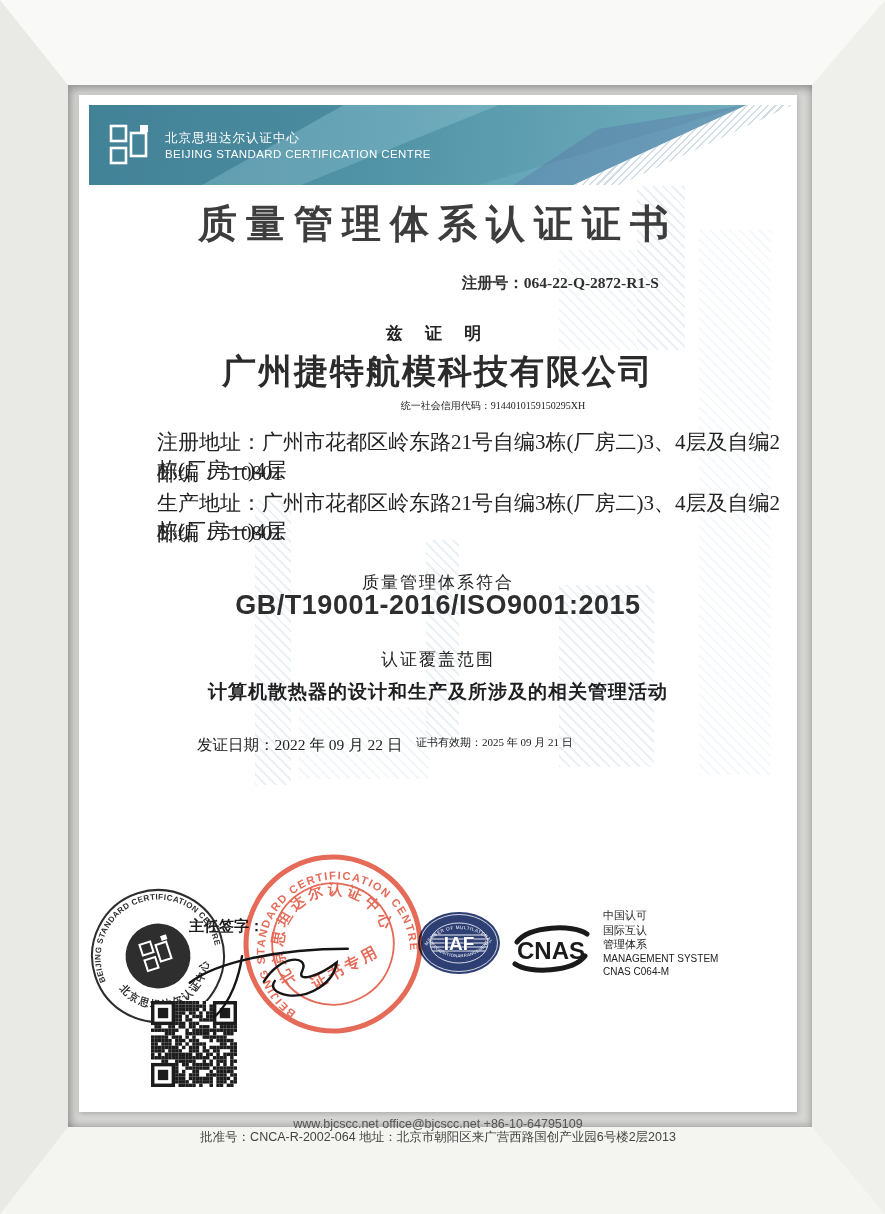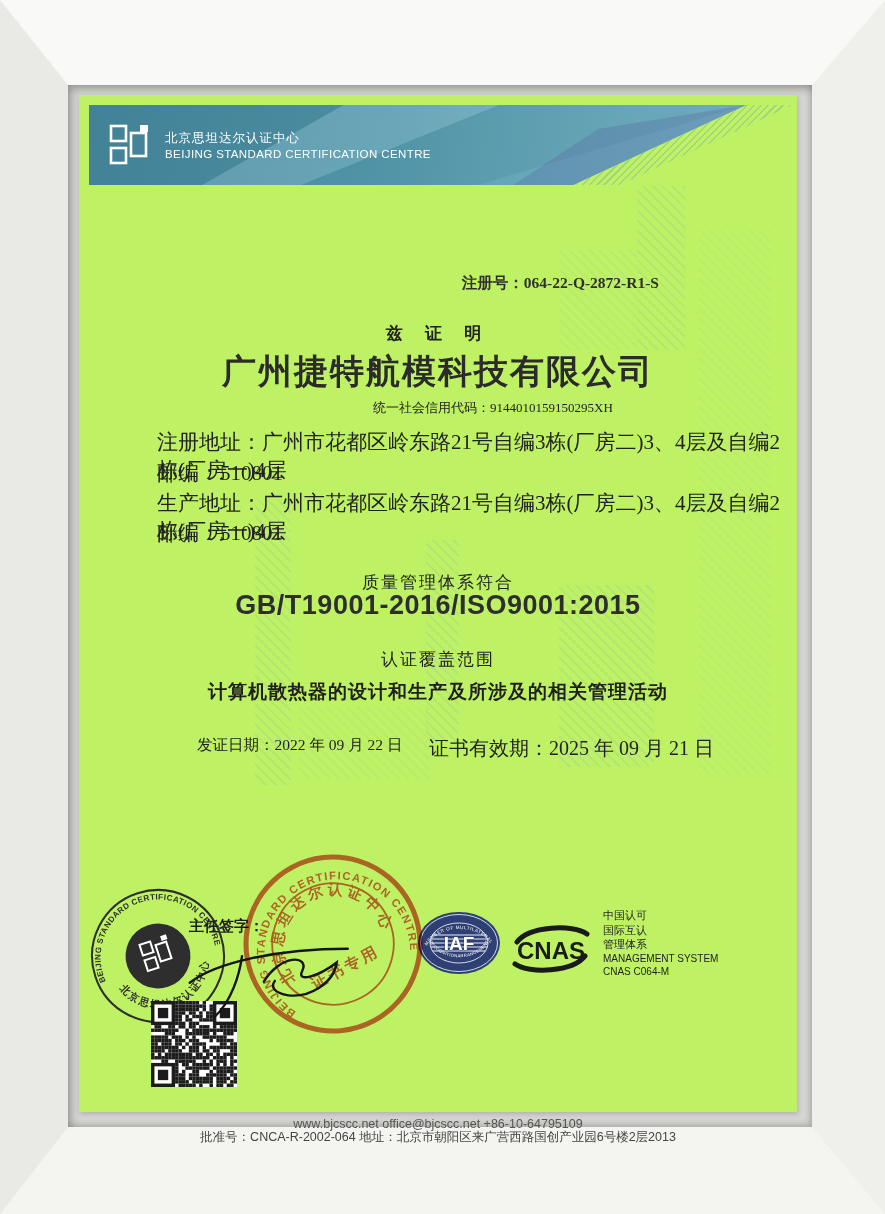--- a/index.html
+++ b/index.html
@@ -7,21 +7,21 @@
          font-family:"Liberation Serif","DejaVu Serif",serif;
          box-shadow:inset -5px -7px 16px rgba(0,0,0,.10), inset 4px 4px 12px rgba(0,0,0,.05);}
   
   .frame{position:absolute;inset:0;box-sizing:border-box;
          border-style:solid;border-width:85px 73px 87px 68px;
          border-top-color:#f9f9f7;border-right-color:#efefec;
          border-bottom-color:#f4f4f1;border-left-color:#e9e9e6;}
   .mat{position:absolute;inset:0;background:#d5d5d4;
        box-shadow:inset 3px 4px 9px rgba(0,0,0,.28), inset -2px -3px 6px rgba(0,0,0,.14);}
   .paper{position:absolute;left:11px;top:10px;width:718px;height:1017px;
-         background:#bef264;box-shadow:1px 2px 5px rgba(0,0,0,.18);}
+         background:#ffffff;box-shadow:1px 2px 5px rgba(0,0,0,.18);}
   
   .wm{position:absolute;pointer-events:none;
       background:repeating-linear-gradient(45deg,rgba(125,165,195,.16) 0 2px,transparent 2px 7px);}
   
   .banner{position:absolute;left:10px;top:10px;width:707px;height:80px;
           background:linear-gradient(97deg,#4c8ea4 0%,#579bae 40%,#6fb0c0 75%,#7cbac8 100%);
           clip-path:polygon(0 0,93% 0,68.5% 100%,0 100%);}
   .banner .f{position:absolute;inset:0;}
   .f1{background:rgba(20,70,90,.16);clip-path:polygon(0 0,36% 0,16% 100%,0 100%);}
   .f2{background:rgba(255,255,255,.10);clip-path:polygon(36% 0,58% 0,30% 100%,16% 100%);}
@@ -35,30 +35,30 @@
              font-family:"Liberation Sans","DejaVu Sans",sans-serif;}
   .org-cn{font-size:12.5px;letter-spacing:1px;line-height:1.25;}
   .org-en{font-size:11.5px;letter-spacing:.4px;line-height:1.3;}
   
   .abs{position:absolute;}
   .ctr{left:0;right:0;text-align:center;}
   .title{top:102px;font-size:39px;font-weight:bold;letter-spacing:9px;color:#3d3d3d;}
   .regno{top:178px;left:0;right:138px;text-align:right;font-size:15.5px;font-weight:bold;color:#2f2f2f;}
   .certify{top:227px;font-size:17px;font-weight:600;letter-spacing:9px;color:#222;}
   .company{top:254px;font-size:34px;font-weight:700;letter-spacing:2px;color:#2b2b2b;text-align:center;}
-  .credit{top:304px;padding-left:110px;font-size:13px;color:#222;}
+  .credit{top:304px;padding-left:110px;font-size:10px;color:#222;}
   .line{left:78px;width:630px;font-size:21px;color:#222;}
   .addr1{top:333px;} .post1{top:364px;} .addr2{top:394px;} .post2{top:424px;}
   .syscap{top:476px;font-size:17px;letter-spacing:2px;color:#222;}
   .standard{top:495px;font-size:27px;font-weight:bold;letter-spacing:.5px;color:#2e2e2e;
             font-family:"Liberation Sans","DejaVu Sans",sans-serif;}
   .scopecap{top:553px;font-size:17px;letter-spacing:2px;color:#222;}
   .scope{top:584px;font-size:19px;font-weight:bold;letter-spacing:1px;color:#1f1f1f;}
   .date1{top:640px;left:85px;font-size:15.5px;color:#222;margin-left:33px;}
-  .date2{top:640px;left:350px;font-size:20px;color:#222;}
+  .date2{top:640px;left:337px;font-size:11px;color:#222;}
   
   .seal-black{left:8px;top:790px;width:142px;height:142px;transform:rotate(-18deg);}
   .sig-label{left:110px;top:822px;font-size:15px;font-weight:bold;color:#1d1d1d;}
   .stamp-red{left:163px;top:758px;width:182px;height:182px;transform:rotate(-28deg);
              opacity:.88;mix-blend-mode:multiply;z-index:4;}
   .signature{left:106px;top:828px;width:175px;height:92px;z-index:6;transform:rotate(-4deg);}
   .iaf{left:338px;top:816px;width:84px;height:64px;}
   .cnas{left:428px;top:828px;width:88px;height:52px;}
   .cnas-text{left:524px;top:813px;font-family:"Liberation Sans","DejaVu Sans",sans-serif;
              font-size:11px;line-height:1.32;color:#222;}
@@ -99,20 +99,21 @@
             <rect x="2" y="24" width="15" height="15" fill="none" stroke="#fff" stroke-width="2.6"></rect>
             <rect x="22" y="9" width="15" height="23" fill="none" stroke="#fff" stroke-width="2.6"></rect>
             <rect x="31" y="1" width="8" height="7" fill="#fff"></rect>
           </svg>
           <div class="org-names">
             <div class="org-cn">北京思坦达尔认证中心</div>
             <div class="org-en">BEIJING STANDARD CERTIFICATION CENTRE</div>
           </div>
         </div>
 
+        <div class="abs ctr title">质量管理体系认证证书</div>
         <div class="abs regno"><span>注册号：</span><span>064-22-Q-2872-R1-S</span></div>
         <div class="abs ctr certify">兹 证 明</div>
         <div class="abs ctr company">广州捷特航模科技有限公司</div>
         <div class="abs ctr credit">统一社会信用代码：9144010159150295XH</div>
 
         <div class="abs line addr1">注册地址：广州市花都区岭东路21号自编3栋(厂房二)3、4层及自编2栋(厂房一)4层</div>
         <div class="abs line post1">邮编：510801</div>
         <div class="abs line addr2">生产地址：广州市花都区岭东路21号自编3栋(厂房二)3、4层及自编2栋(厂房一)4层</div>
         <div class="abs line post2">邮编：510801</div>
 

